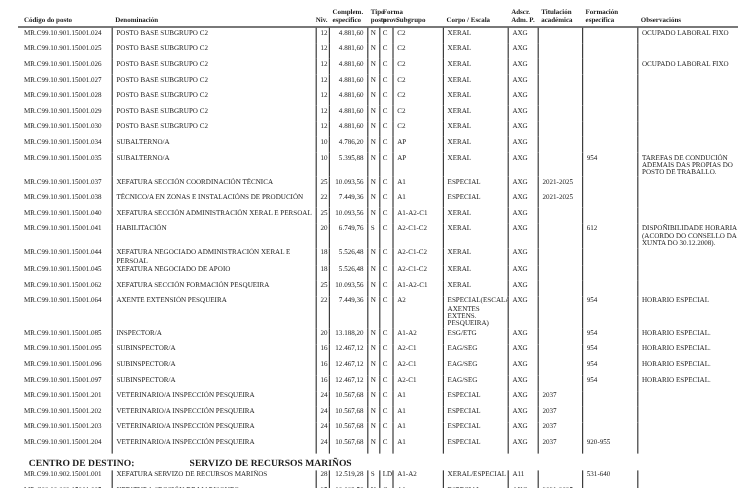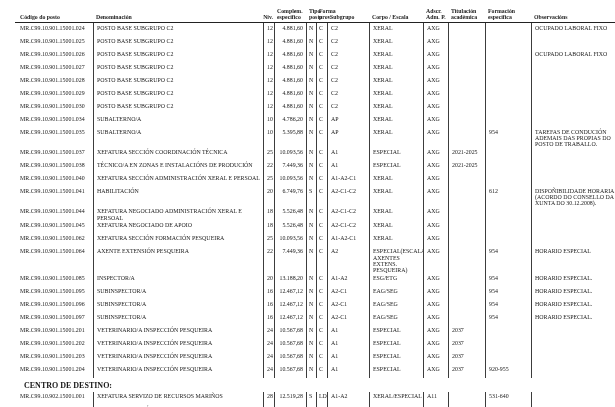--- a/index.html
+++ b/index.html
@@ -449,20 +449,21 @@
         <div class="cell col-corpo">ESPECIAL</div>
         <div class="cell col-adscr">AXG</div>
         <div class="cell col-titulacion">2037</div>
         <div class="cell col-formacion">920-955</div>
         <div class="cell col-obs"></div>
       </div>
     </div>
 
   <div class="section-head">
     <span class="section-label">CENTRO DE DESTINO:</span>
+    <span class="section-value">SERVIZO DE RECURSOS MARIÑOS</span>
   </div>
 
   <div id="t2-body">
       <div class="grid trow">
         <div class="cell col-codigo">MR.C99.10.902.15001.001</div>
         <div class="cell col-denominacion">XEFATURA SERVIZO DE RECURSOS MARIÑOS</div>
         <div class="cell col-niv">28</div>
         <div class="cell col-complem">12.519,28</div>
         <div class="cell col-tipo">S</div>
         <div class="cell col-forma">LD</div>

